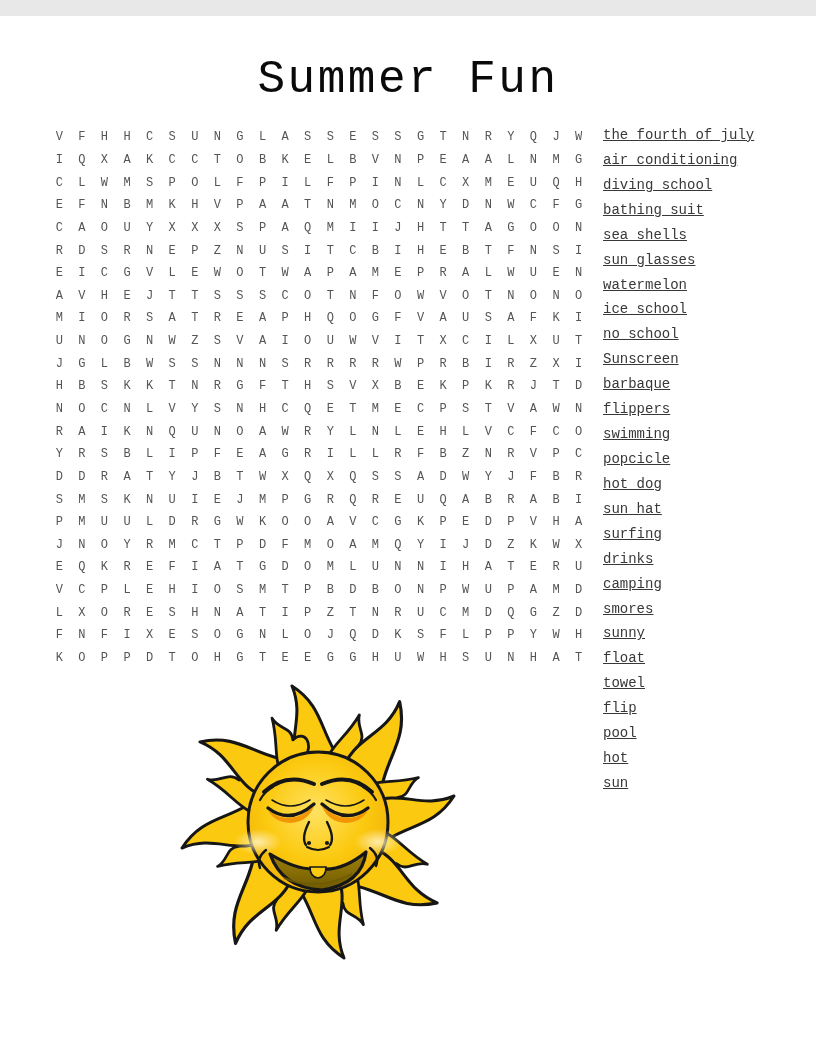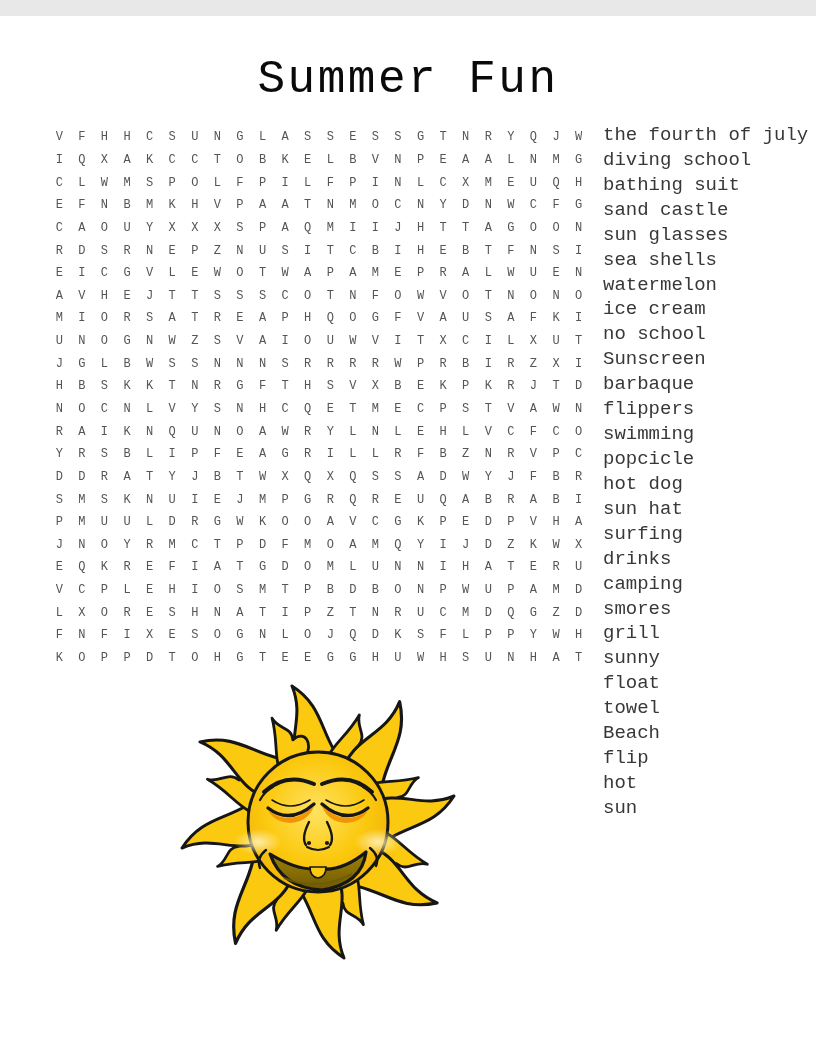--- a/index.html
+++ b/index.html
@@ -44,23 +44,24 @@
     display:flex;align-items:center;justify-content:center;
     font-size:12px;line-height:1;
     color:var(--grid-letter);
   }
   .words{
     position:absolute;left:603px;top:107px;
     list-style:none;
   }
   .words li{
     height:24.93px;line-height:24.93px;
-    font-size:19px;
+    font-size:14px;
     color:var(--word-text);
     white-space:nowrap;
+    text-decoration:underline;
   }
   .sun{
     position:absolute;left:158px;top:654px;
     width:320px;height:320px;
   }
 </style>
 </head>
 <body>
 
 <div class="page">
@@ -689,45 +690,44 @@
         <span class="cell">U</span>
         <span class="cell">N</span>
         <span class="cell">H</span>
         <span class="cell">A</span>
         <span class="cell">T</span>
       </div>
     </div>
 
   <ul class="words" id="wordList">
       <li>the fourth of july</li>
+      <li>air conditioning</li>
       <li>diving school</li>
       <li>bathing suit</li>
-      <li>sand castle</li>
+      <li>sea shells</li>
       <li>sun glasses</li>
-      <li>sea shells</li>
       <li>watermelon</li>
-      <li>ice cream</li>
+      <li>ice school</li>
       <li>no school</li>
       <li>Sunscreen</li>
       <li>barbaque</li>
       <li>flippers</li>
       <li>swimming</li>
       <li>popcicle</li>
       <li>hot dog</li>
       <li>sun hat</li>
       <li>surfing</li>
       <li>drinks</li>
       <li>camping</li>
       <li>smores</li>
-      <li>grill</li>
       <li>sunny</li>
       <li>float</li>
       <li>towel</li>
-      <li>Beach</li>
       <li>flip</li>
+      <li>pool</li>
       <li>hot</li>
       <li>sun</li>
     </ul>
 
   <svg class="sun" viewBox="0 0 320 320" aria-hidden="true">
     <defs>
       <radialGradient id="faceGrad" cx="48%" cy="42%" r="65%">
         <stop offset="0%" stop-color="var(--sun-body-light)"></stop>
         <stop offset="55%" stop-color="var(--sun-body)"></stop>
         <stop offset="100%" stop-color="var(--sun-body-deep)"></stop>

